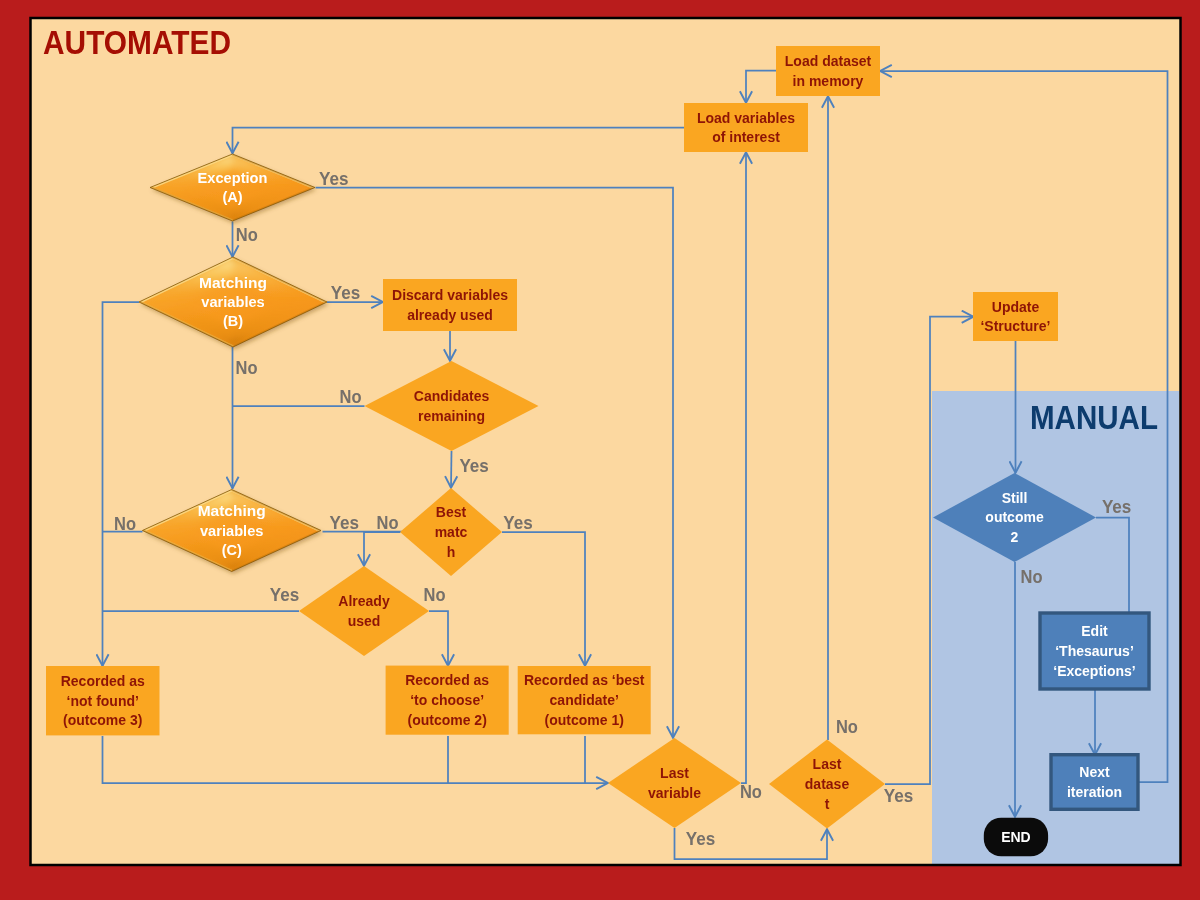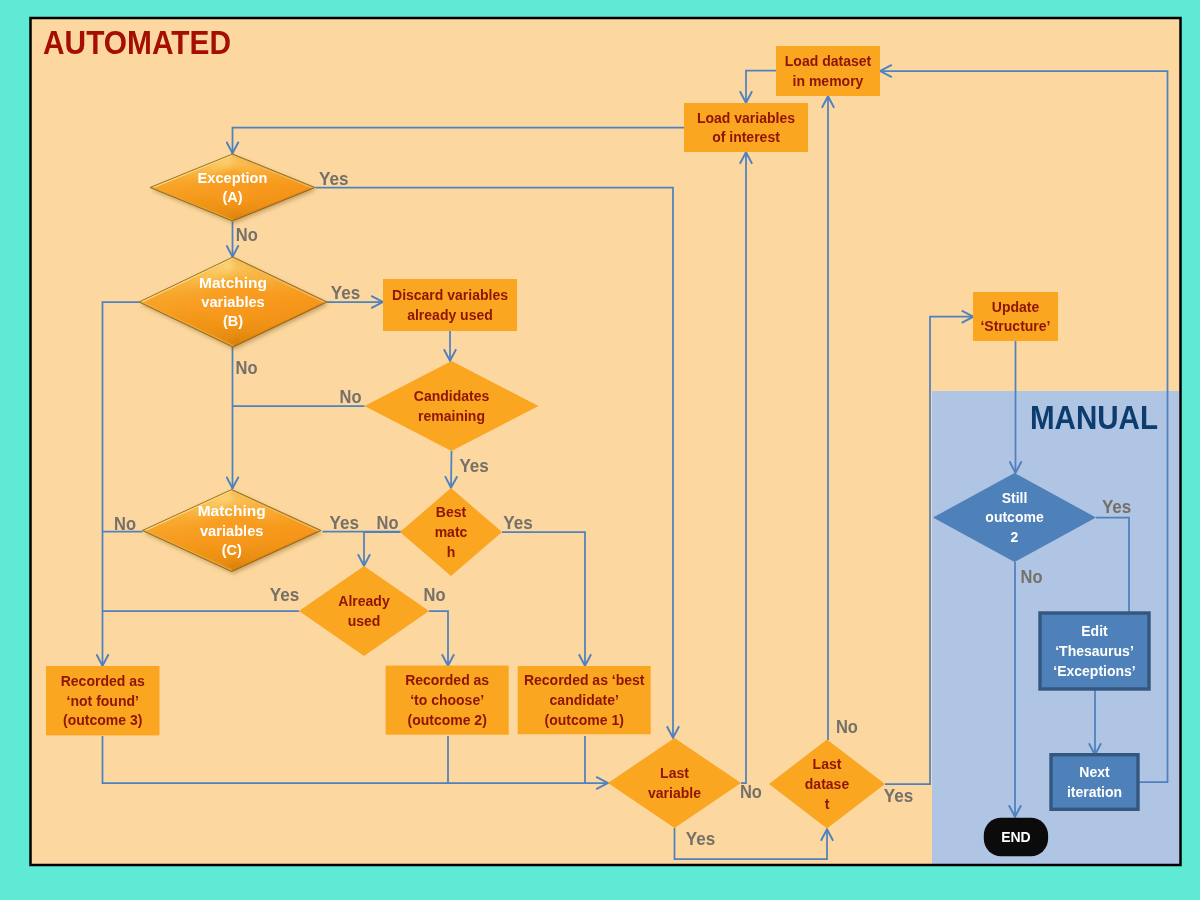--- a/index.html
+++ b/index.html
@@ -1,17 +1,17 @@
 <!DOCTYPE html>
 <html><head>
 <meta charset="utf-8">
 <title>Automated / Manual variable-matching flowchart</title>
 <style>
   html,body{margin:0;padding:0;background:#ffffff;}
-  #page{position:relative;width:1200px;height:900px;background:#5eead4;
+  #page{position:relative;width:1200px;height:900px;background:#b91c1c;
         font-family:"Liberation Sans",sans-serif;overflow:hidden;}
   svg#chart{display:block;width:1200px;height:900px;}
   .node-text{font-family:"Liberation Sans",sans-serif;font-weight:bold;text-anchor:middle;}
   .edge-label{font-family:"Liberation Sans",sans-serif;font-weight:bold;font-size:17.8px;fill:#76706A;}
   .band-title{font-family:"Liberation Sans",sans-serif;font-weight:bold;}
 </style>
 </head>
 <body>
 
 <div id="page">

